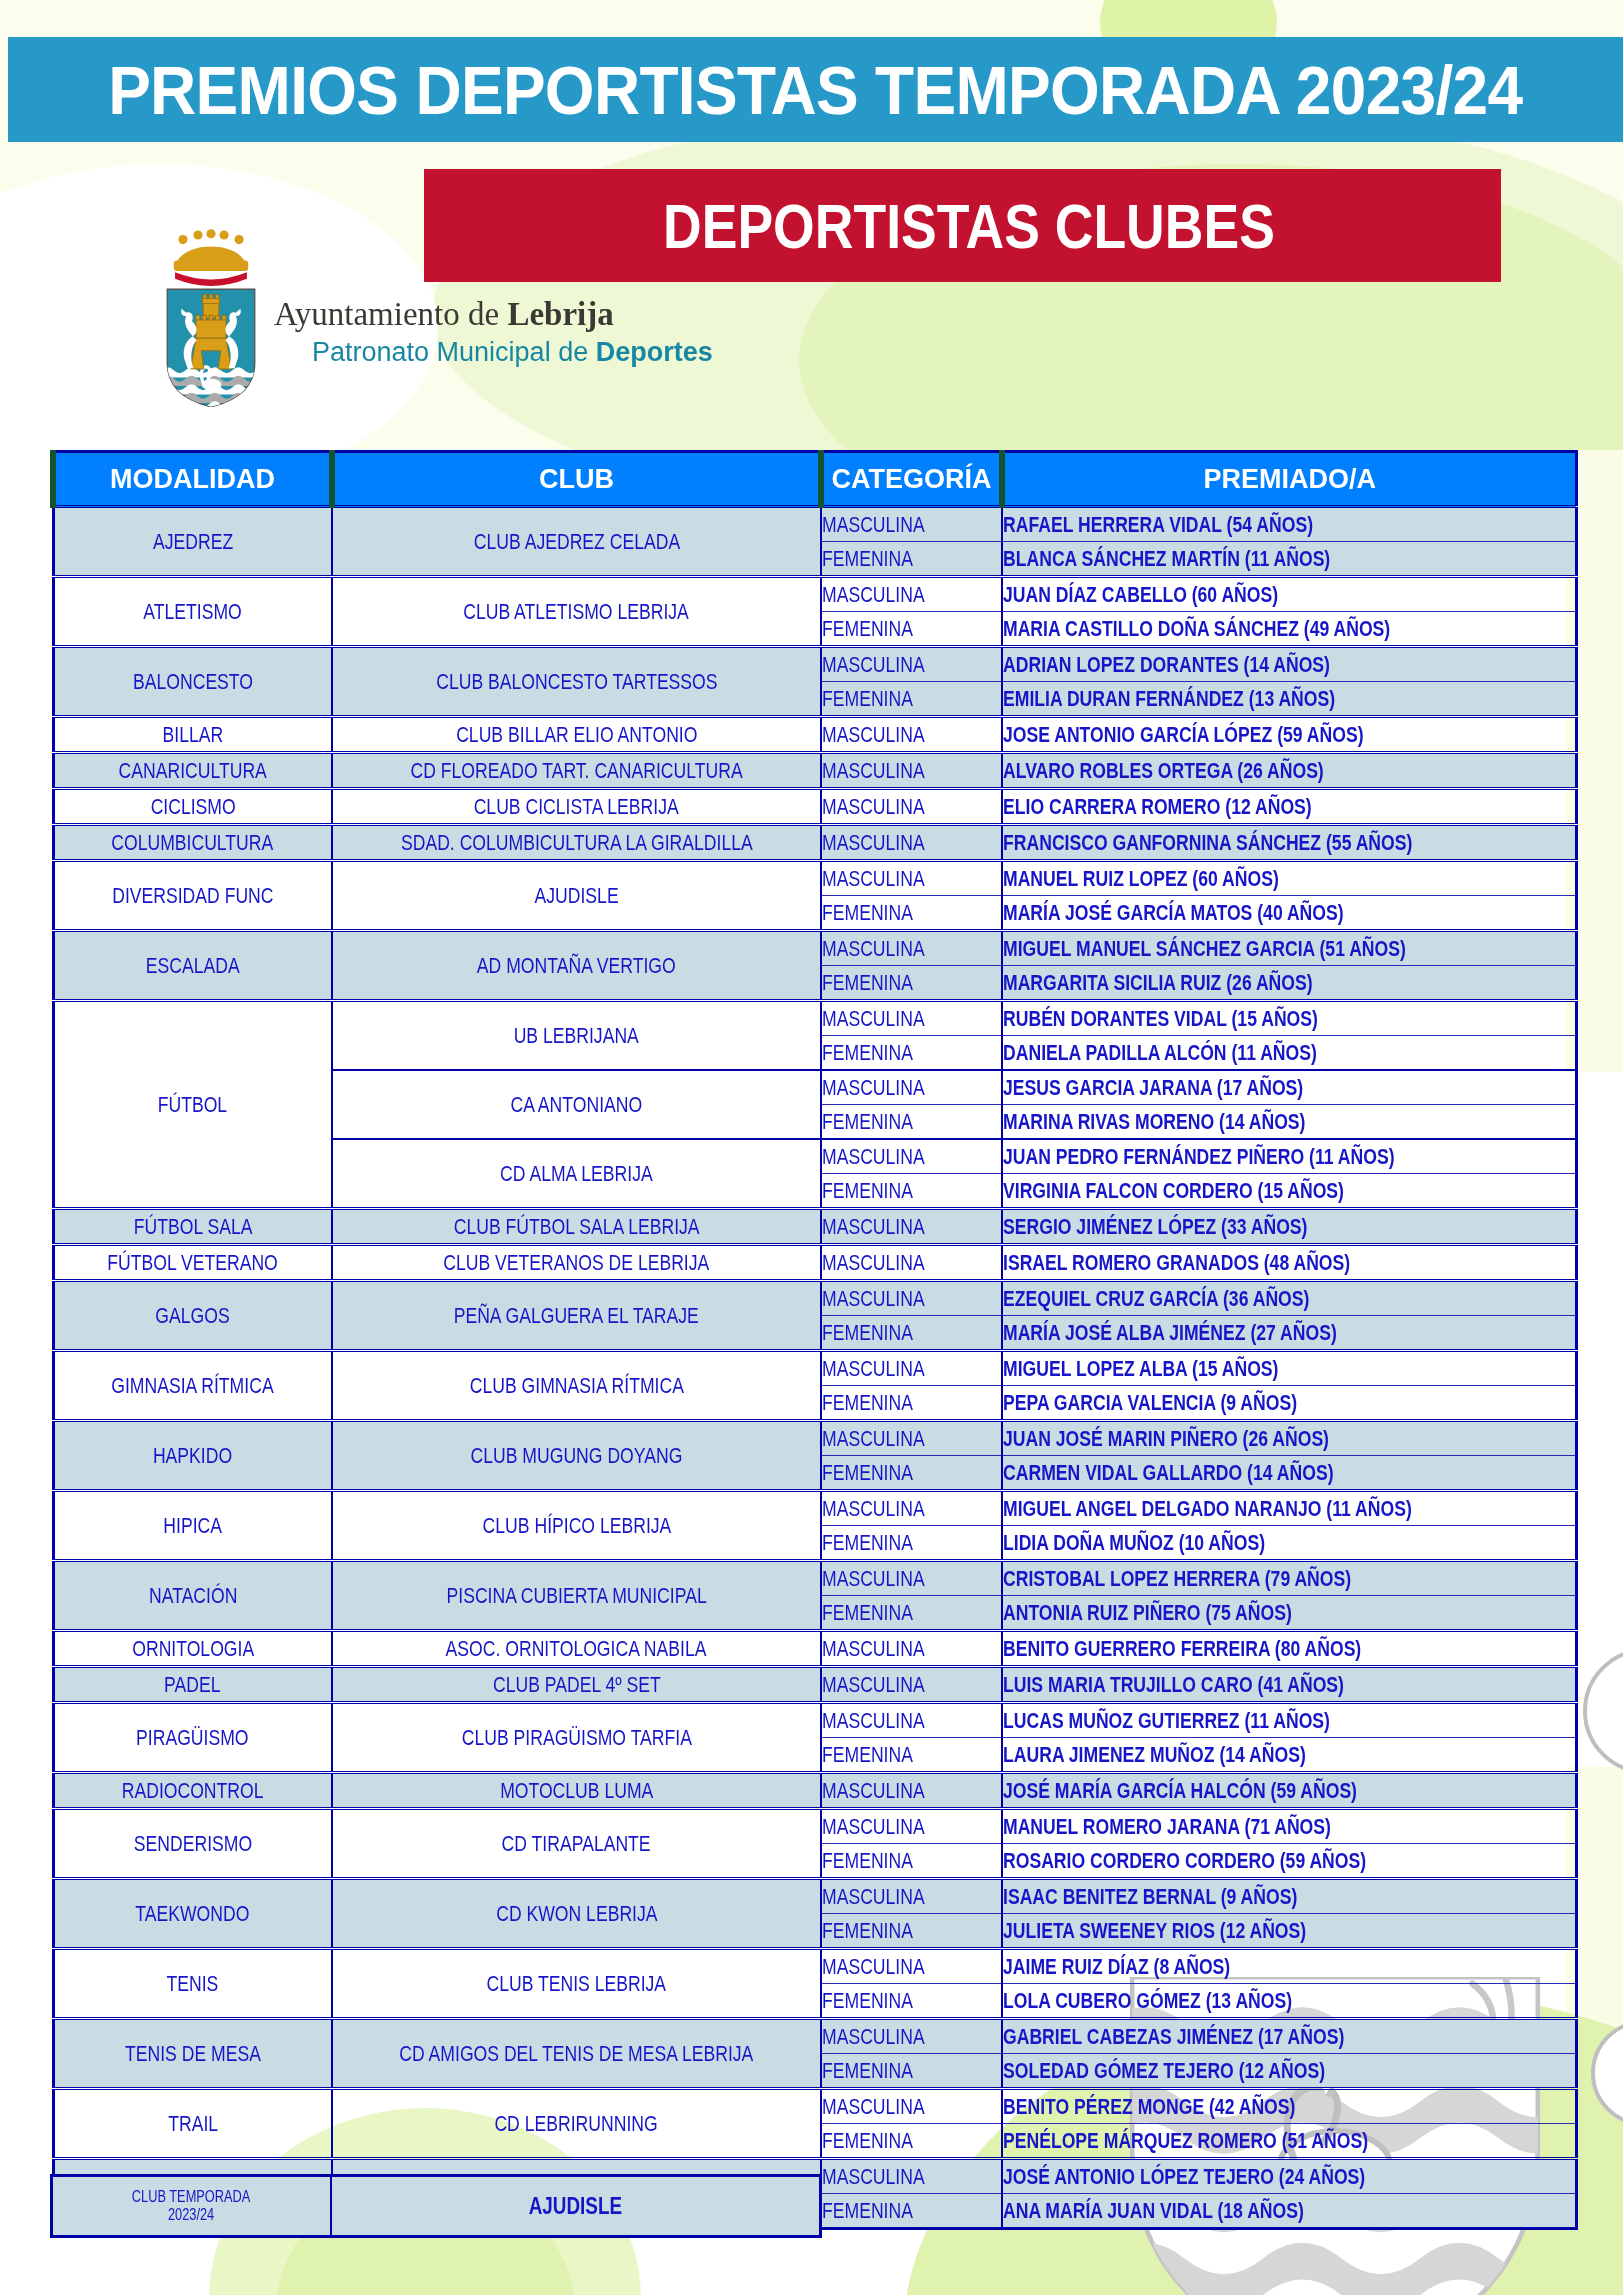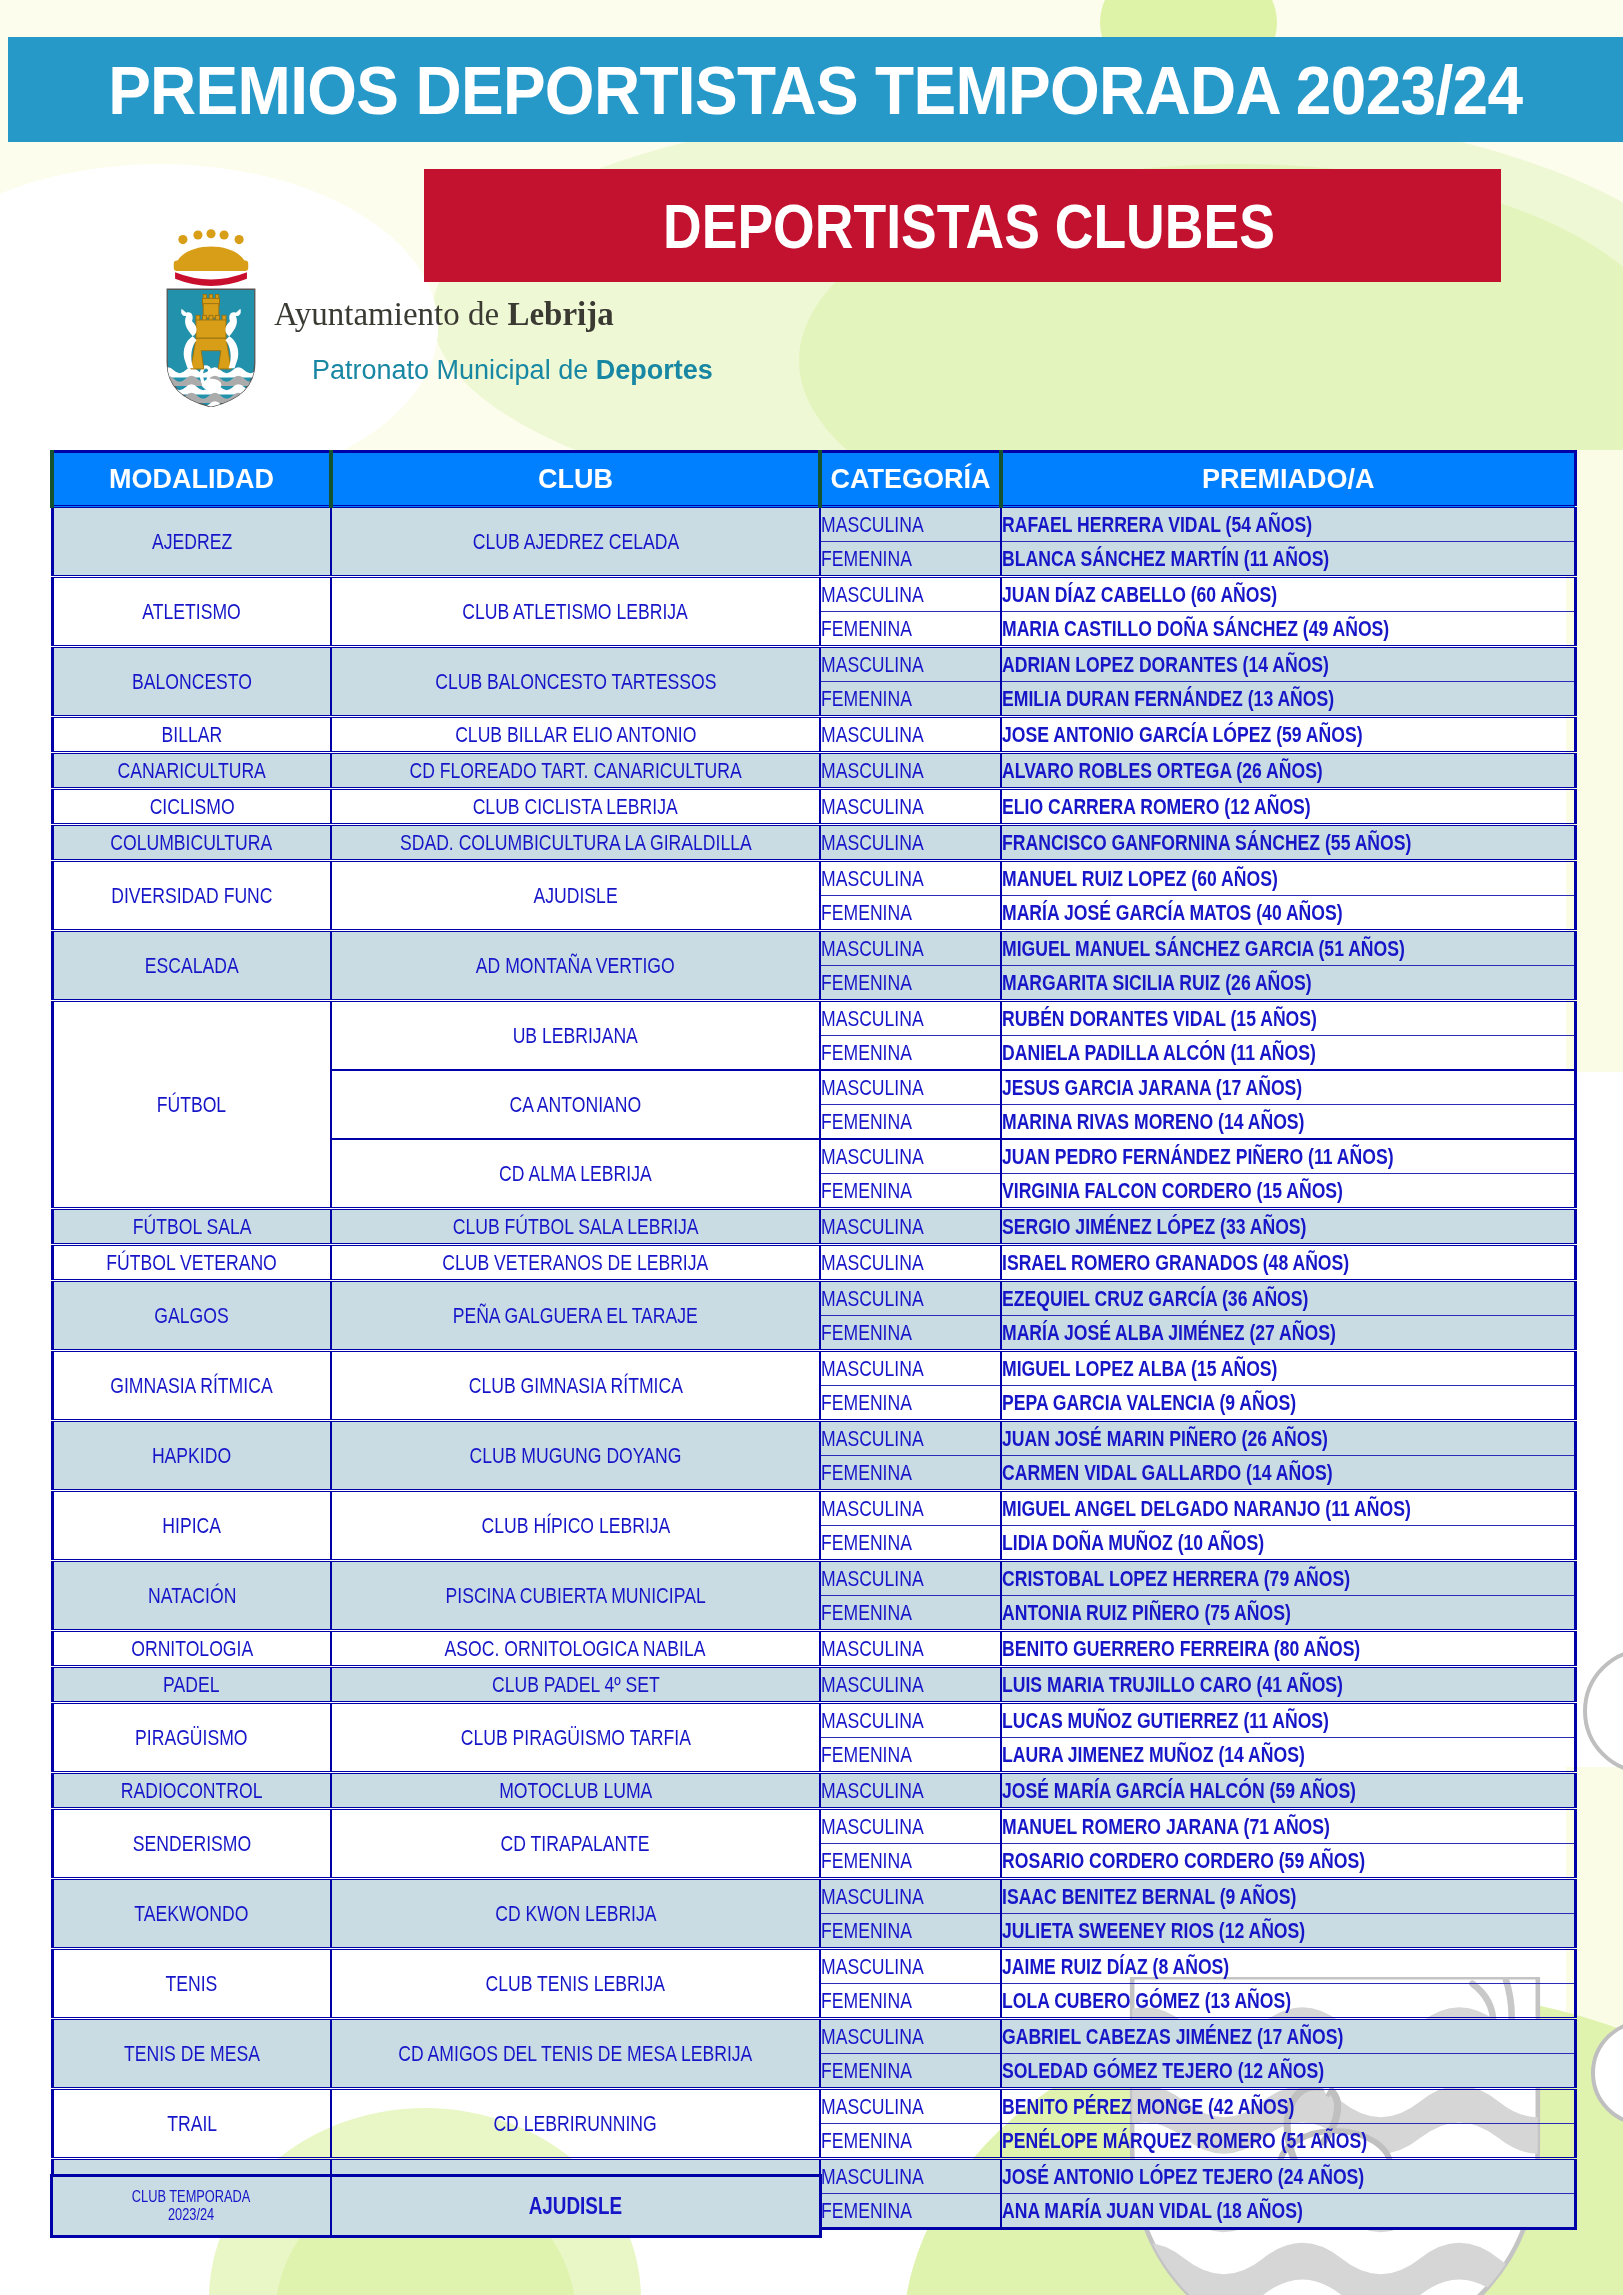--- a/index.html
+++ b/index.html
@@ -36,31 +36,31 @@
     display:flex;align-items:center;justify-content:center;padding-left:151px;box-sizing:border-box;
   }
   #red-bar .t{color:#fff;font-weight:bold;font-size:63px;white-space:nowrap;
     display:inline-block;transform:scaleX(0.85);}
 
   
   #crest{position:absolute;left:162px;top:229px;z-index:2;}
   #org-text{position:absolute;left:274px;top:296px;z-index:2;white-space:nowrap;}
   #org-line1{font-family:"Liberation Serif",serif;font-size:33px;color:#3A3A33;letter-spacing:0px;}
   #org-line1 .bold{font-weight:bold;}
-  #org-line2{font-size:27px;color:#1887A3;margin-top:22px;padding-left:38px;font-weight:normal;}
+  #org-line2{font-size:27px;color:#1887A3;margin-top:4px;padding-left:38px;font-weight:normal;}
   #org-line2 .bold{font-weight:bold;}
 
   
   #main-table-wrap{position:absolute;left:50px;top:450px;z-index:3;}
   table{border-collapse:collapse;table-layout:fixed;}
   #main-table{width:1524px;border:3.3px solid #0000A8;}
   #main-table thead{background:#0080FF;border-bottom:3.3px double #0000A8;}
   #main-table th{
     color:#fff;font-weight:bold;font-size:27px;height:52px;text-align:center;
-    border-left:4px solid #14532d;border-right:2px solid #0000A8;padding:0;
+    border-left:6px solid #14532d;border-right:2px solid #0000A8;padding:0;
   }
   #main-table td{
     border-left:2px solid #0000A8;border-right:2px solid #0000A8;
     height:33px;padding:0;color:#1616C8;font-size:22px;overflow:hidden;
   }
   #main-table tbody.group{border-top:3.3px double #0000A8;}
   #main-table tbody.shaded{background:#C9DCE4;}
   #main-table tr.sub-row td{border-top:1.3px solid #2A2AB8;}
   #main-table tr.club-start td{border-top:2px solid #0000A8;}
   td.modality-cell,td.club-cell{text-align:center;}

